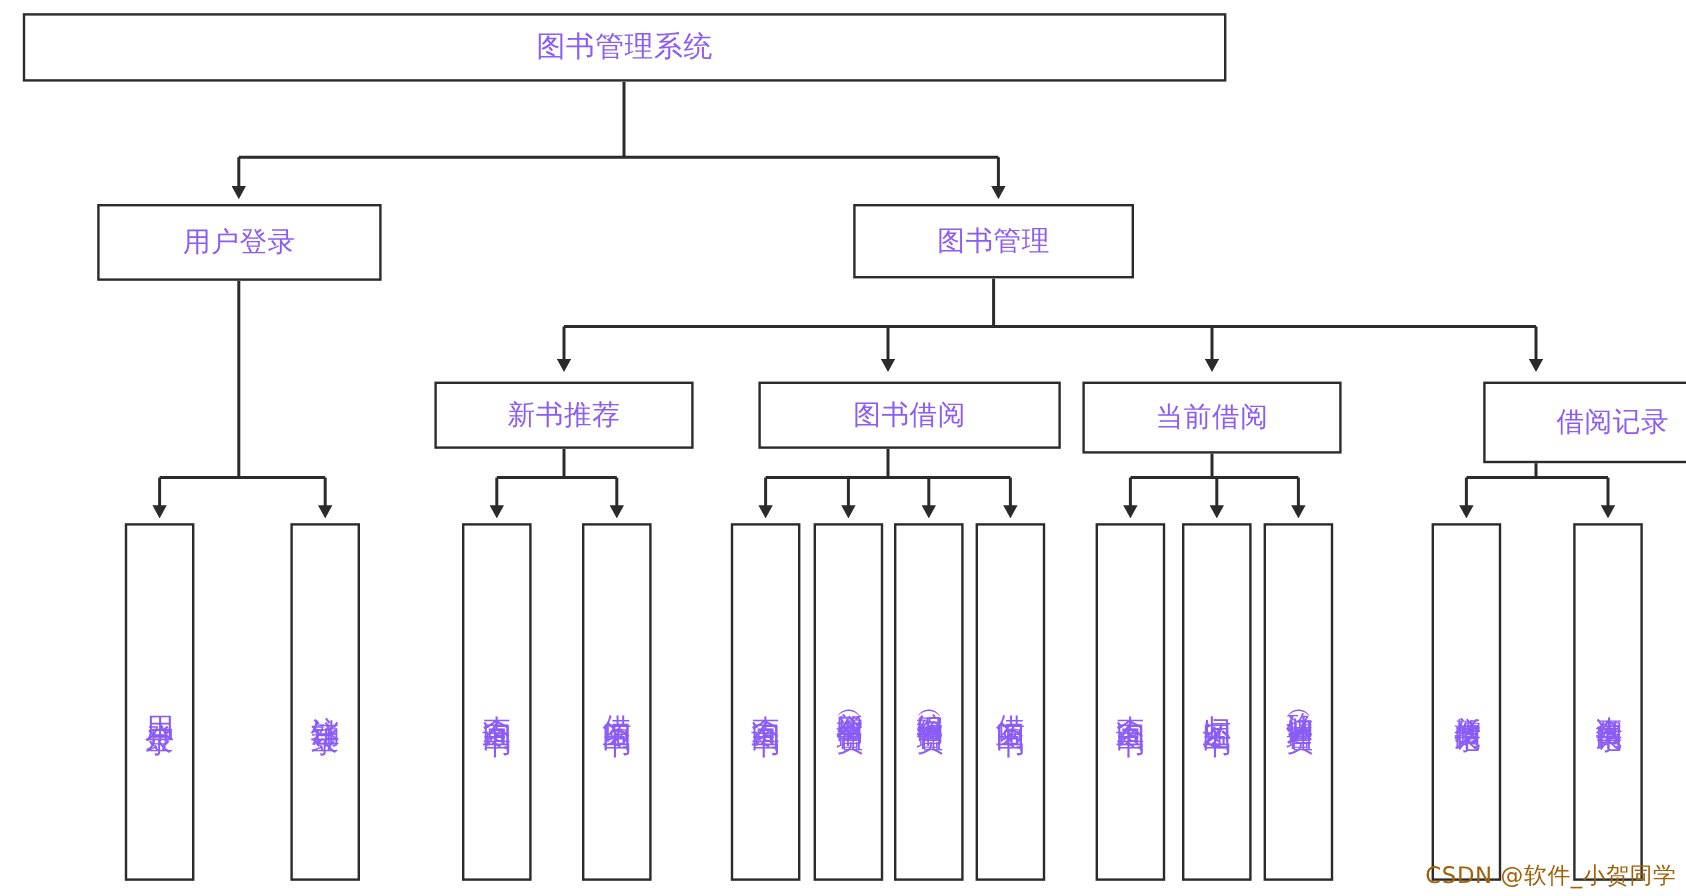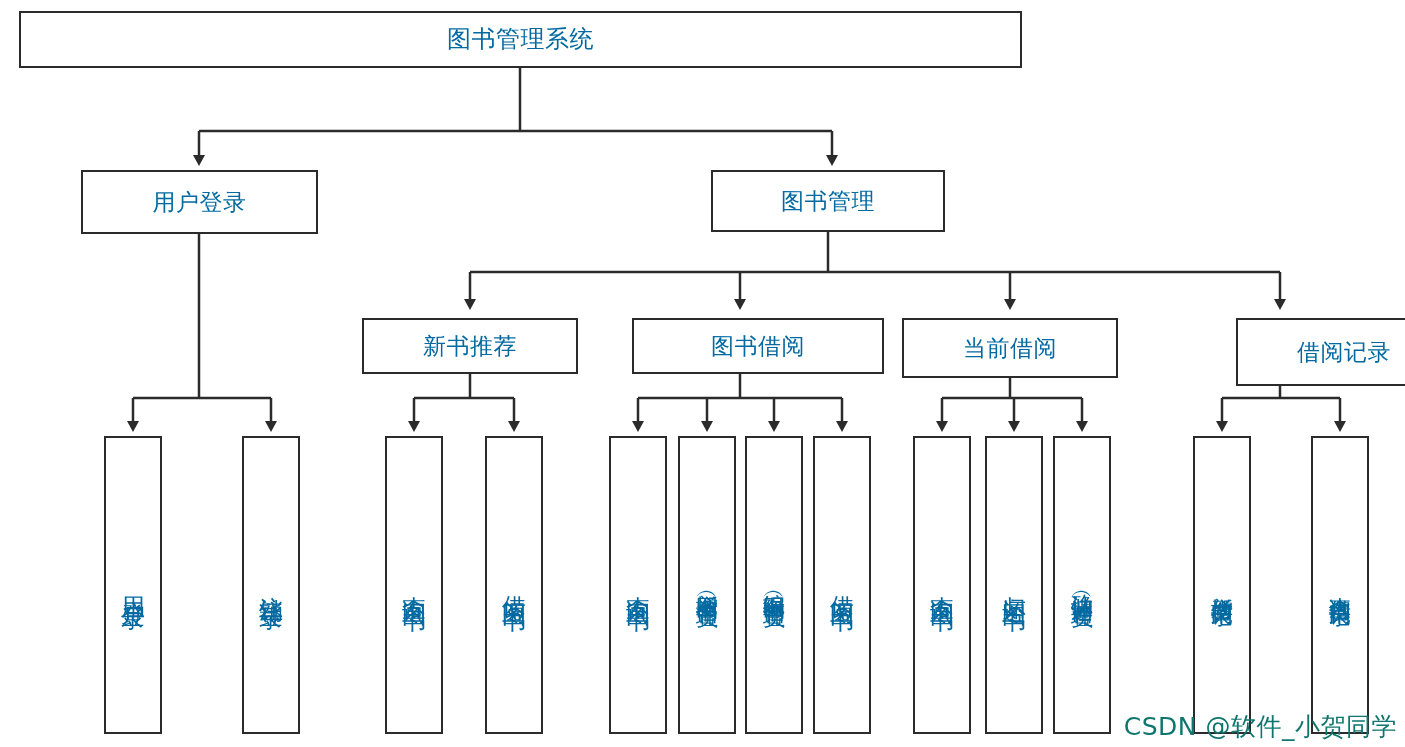--- a/index.html
+++ b/index.html
@@ -27,21 +27,21 @@
   }
   .node {
     position: absolute;
     box-sizing: border-box;
     border: 2.5px solid #2b2b2b;
     background: #ffffff;
     display: flex;
     align-items: center;
     justify-content: center;
     text-align: center;
-    color: #0369a1;
+    color: #8b5cf6;
   }
   .node-label {
     display: block;
     line-height: 1.24;
     letter-spacing: 0.5px;
   }
   
   .node.h .node-label {
     font-size: 23px;
   }
@@ -62,22 +62,22 @@
     white-space: nowrap;
   }
   .node.v.narrow .node-label {
     font-size: 22px;
     letter-spacing: 2px;
   }
   .watermark {
     position: absolute;
     right: 8px;
     bottom: 4px;
-    font-size: 25px;
-    color: #0f766e;
+    font-size: 19px;
+    color: #a16207;
     letter-spacing: 0.5px;
     white-space: nowrap;
   }
 </style>
 </head>
 <body>
 
 <div id="canvas">
 
   <svg class="wires" viewBox="0 0 1405 747">

